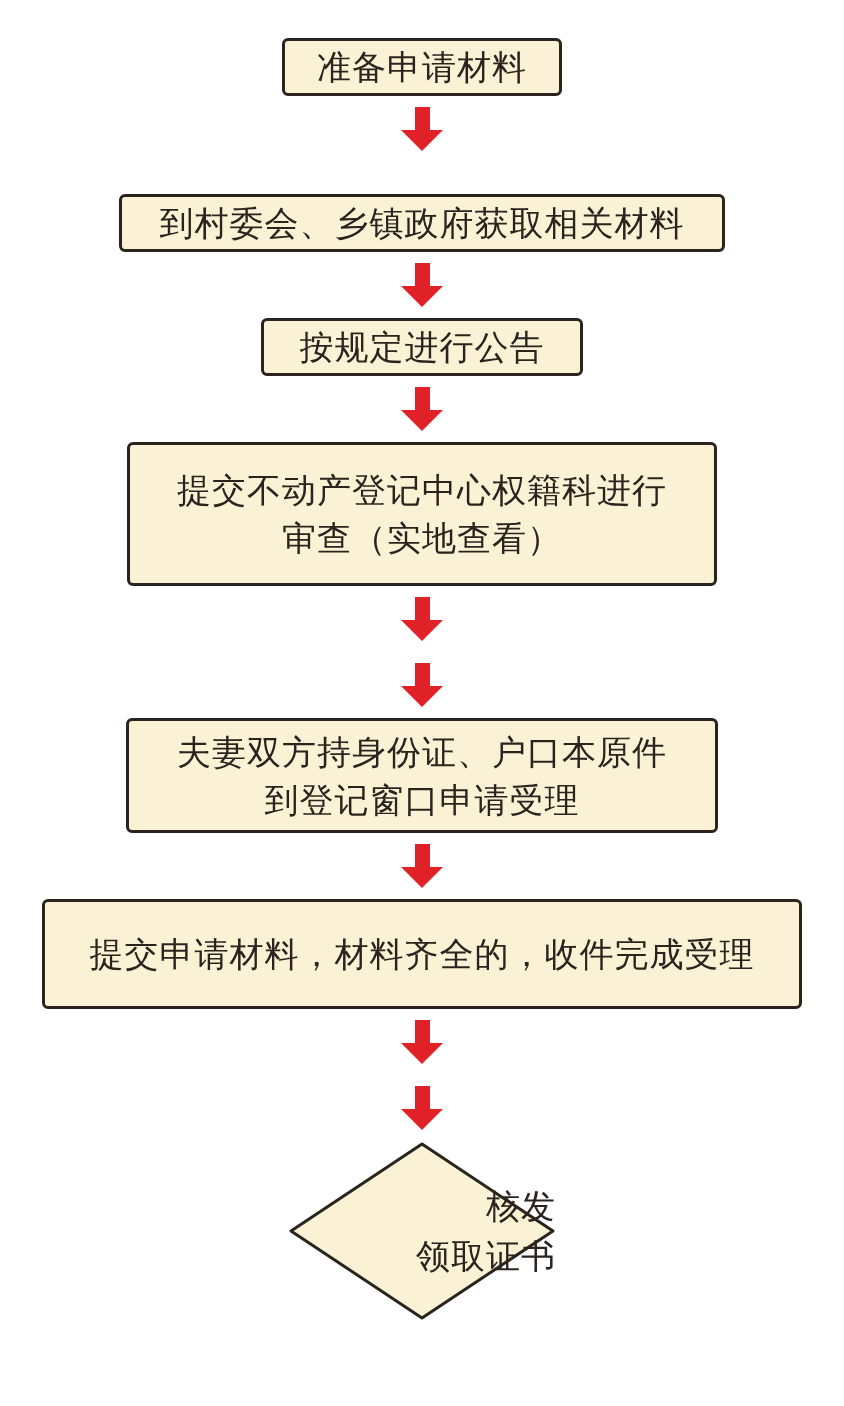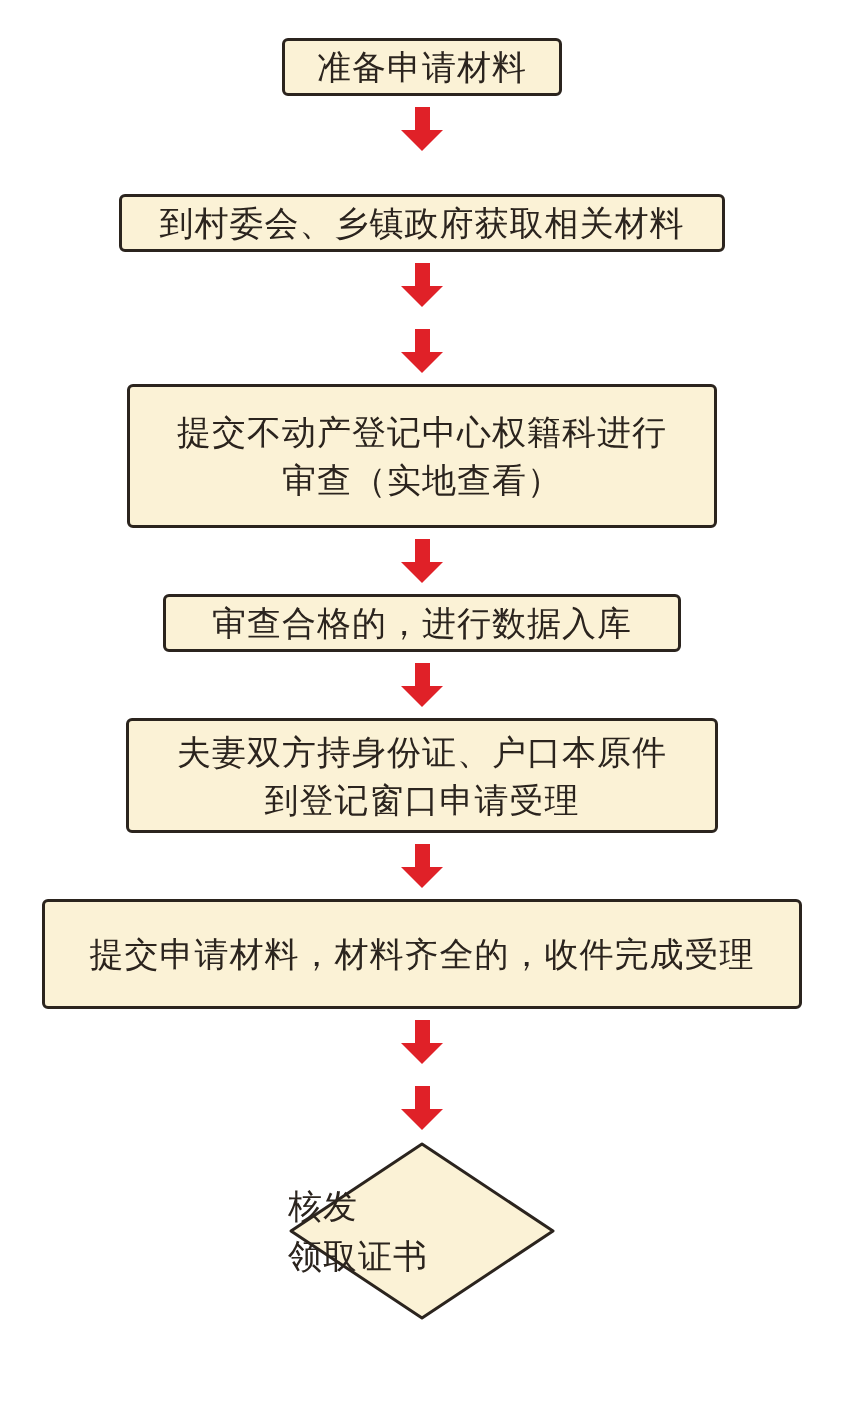--- a/index.html
+++ b/index.html
@@ -76,21 +76,21 @@
     stroke:var(--box-border);
     stroke-width:3;
     stroke-linejoin:round;
   }
   .diamond-text{
     position:absolute;
     inset:0;
     display:flex;
     flex-direction:column;
     justify-content:center;
-    align-items:flex-start;
+    align-items:flex-end;
     text-align:center;
   }
   .diamond-text .line{
     font-size:34px;
     line-height:50px;
     letter-spacing:1px;
     white-space:nowrap;
   }
 </style>
 </head>
@@ -109,39 +109,39 @@
 
   <div class="box" style="width:606px;height:58px;margin-top:32px;">
     <div class="line">到村委会、乡镇政府获取相关材料</div>
   </div>
 
   <div class="arrow">
     <div class="shaft"></div>
     <div class="head"></div>
   </div>
 
+  <div class="box" style="width:322px;height:58px;">
+    <div class="line">按规定进行公告</div>
+  </div>
 
   <div class="arrow">
     <div class="shaft"></div>
     <div class="head"></div>
   </div>
 
   <div class="box" style="width:590px;height:144px;">
     <div class="line">提交不动产登记中心权籍科进行</div>
     <div class="line">审查（实地查看）</div>
   </div>
 
   <div class="arrow">
     <div class="shaft"></div>
     <div class="head"></div>
   </div>
 
-  <div class="box" style="width:518px;height:58px;">
-    <div class="line">审查合格的，进行数据入库</div>
-  </div>
 
   <div class="arrow">
     <div class="shaft"></div>
     <div class="head"></div>
   </div>
 
   <div class="box" style="width:592px;height:115px;">
     <div class="line">夫妻双方持身份证、户口本原件</div>
     <div class="line">到登记窗口申请受理</div>
   </div>

